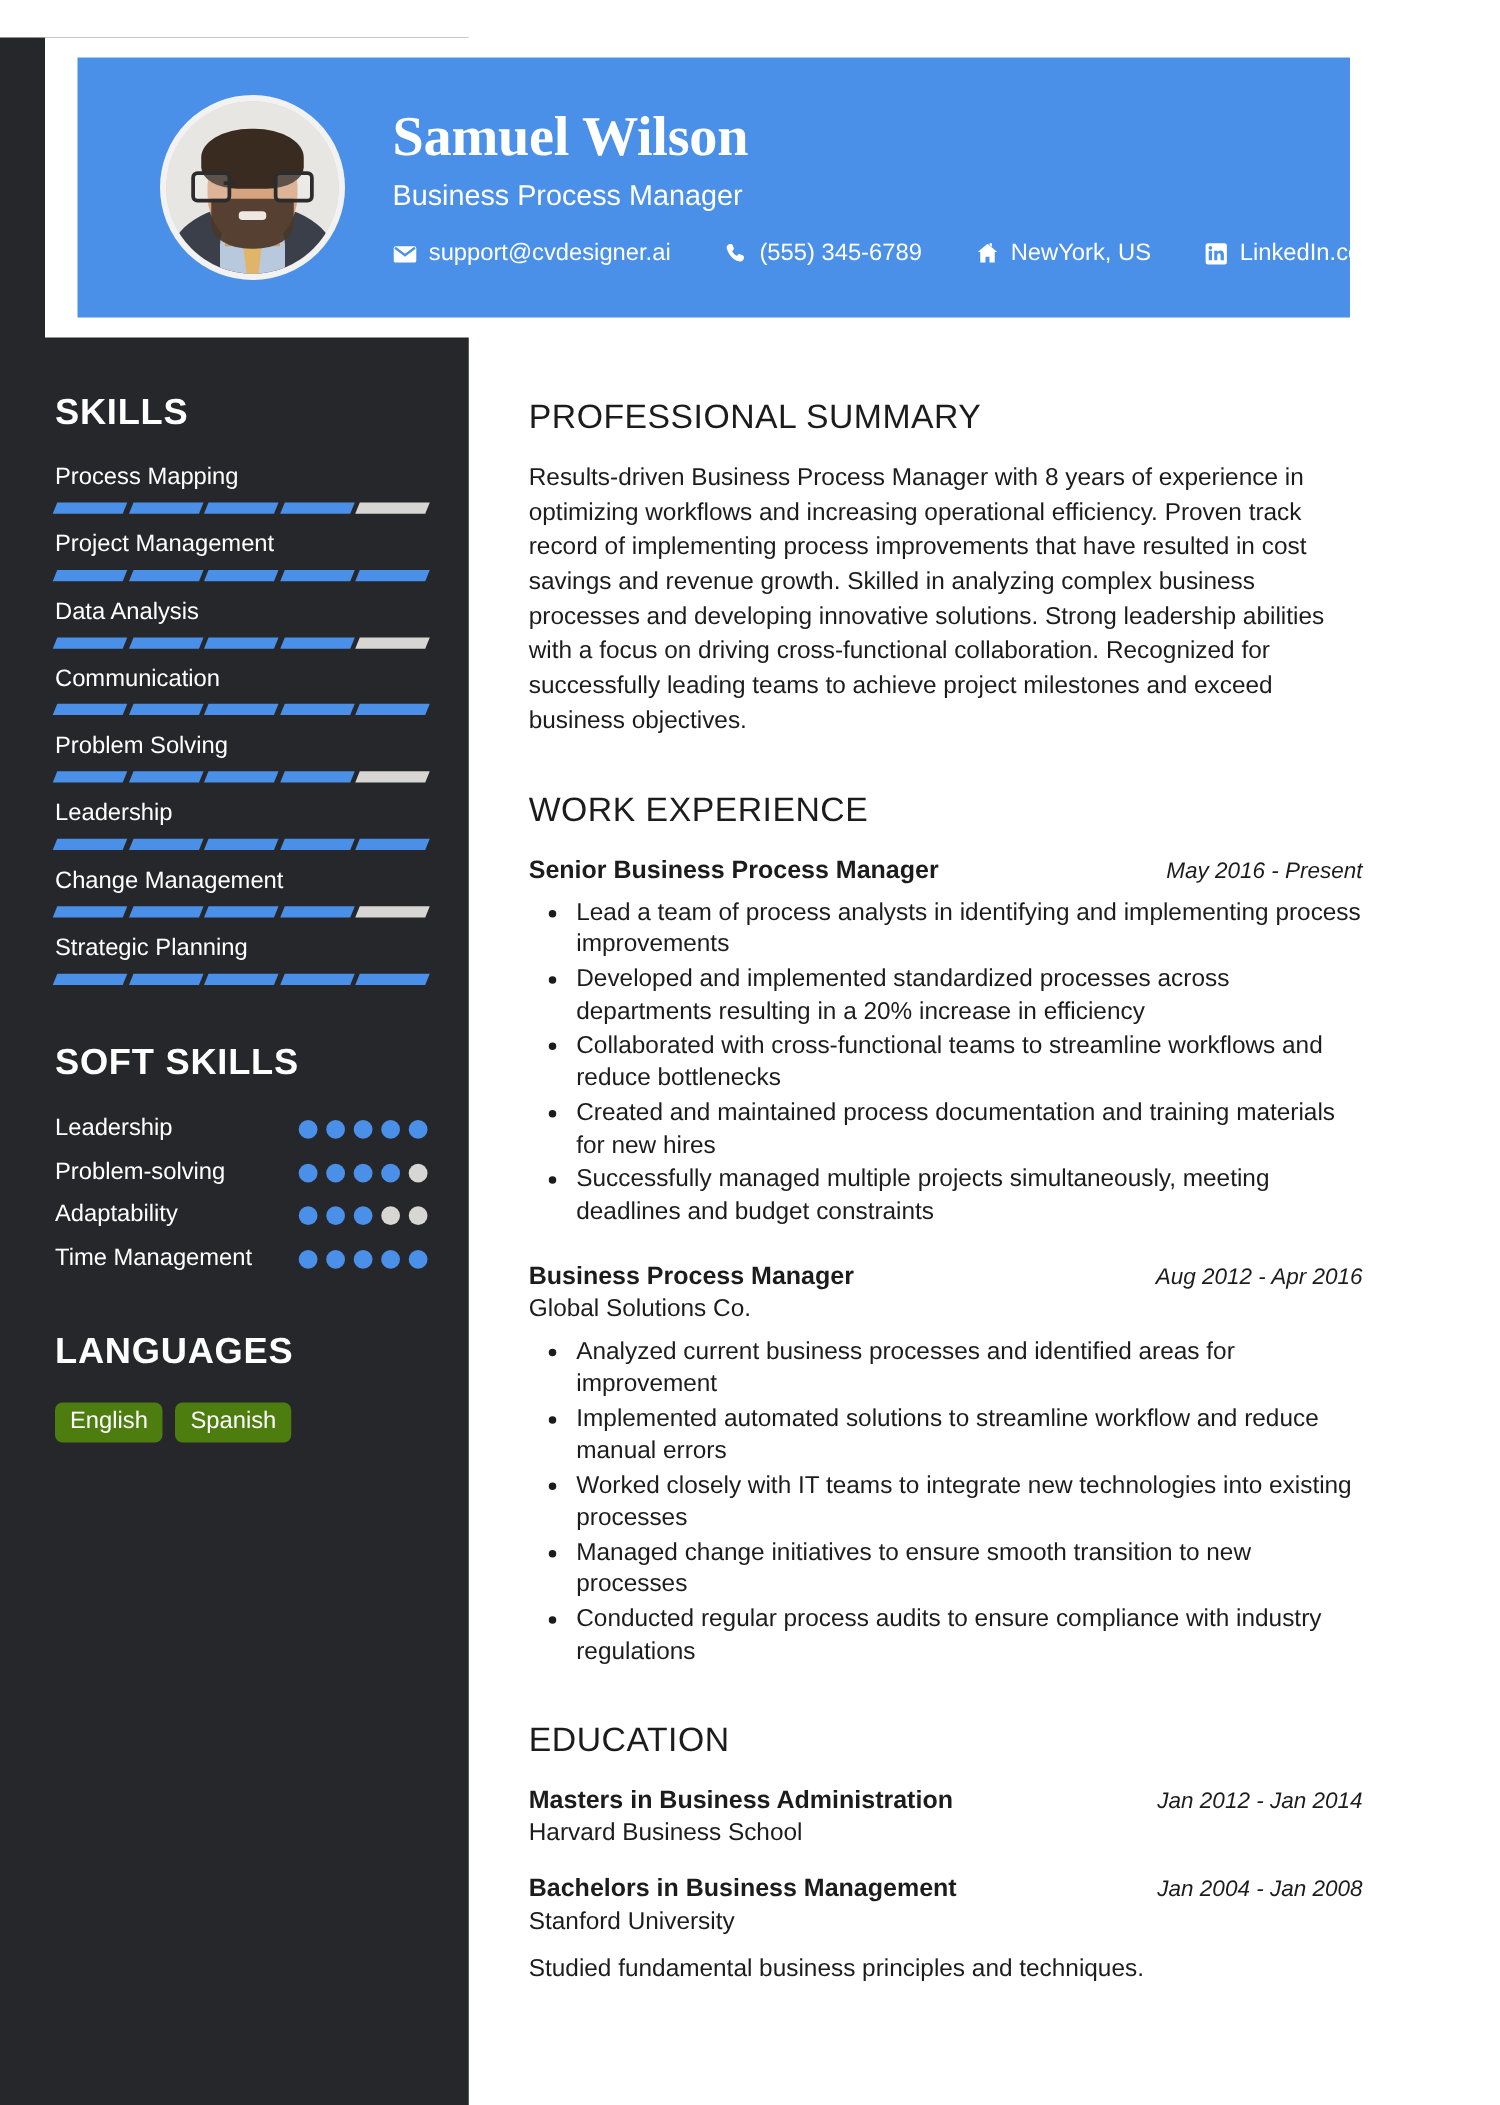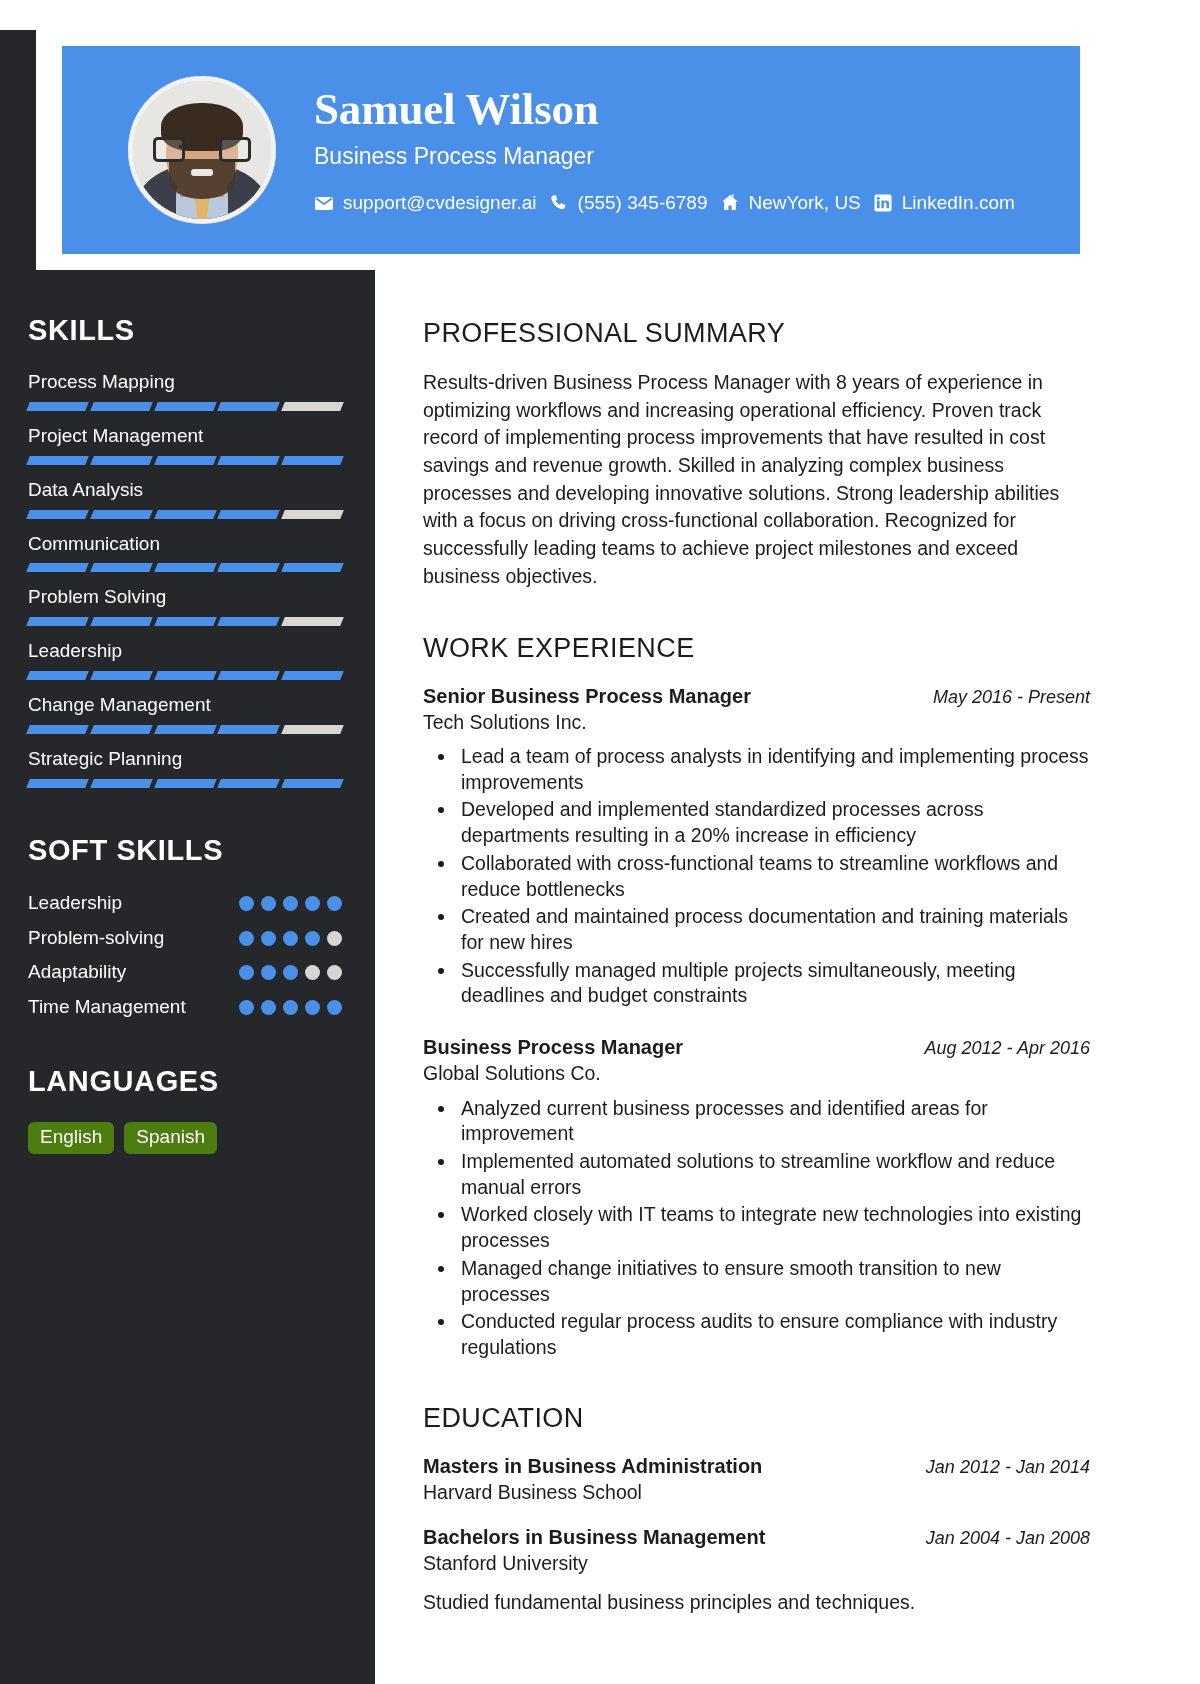--- a/index.html
+++ b/index.html
@@ -113,34 +113,34 @@
   }
   .role {
     font-size: 23px;
     font-weight: 400;
     margin: 0 0 22px 0;
     white-space: nowrap;
   }
   .contact-row {
     display: flex;
     align-items: center;
-    gap: 12px;
+    gap: 42px;
     font-size: 19px;
     white-space: nowrap;
   }
   .contact-item { display: flex; align-items: center; gap: 9px; }
   .contact-item svg { display: block; }
 
   
   .sidebar {
     position: absolute;
     left: 0;
     top: 282px;
     width: 390px;
-    padding: 34px 48px 40px 28px;
+    padding: 34px 48px 40px 44px;
     box-sizing: border-box;
     color: #ffffff;
     z-index: 2;
   }
   .side-title {
     font-size: 29px;
     font-weight: 700;
     letter-spacing: 0.6px;
     margin: 0 0 26px 0;
     line-height: 1;
@@ -476,21 +476,20 @@
     <div class="sec-title">PROFESSIONAL SUMMARY</div>
     <p class="summary">Results-driven Business Process Manager with 8 years of experience in optimizing workflows and increasing operational efficiency. Proven track record of implementing process improvements that have resulted in cost savings and revenue growth. Skilled in analyzing complex business processes and developing innovative solutions. Strong leadership abilities with a focus on driving cross-functional collaboration. Recognized for successfully leading teams to achieve project milestones and exceed business objectives.</p>
 
     <div class="sec-title gap">WORK EXPERIENCE</div>
     <div id="experience-list">
         <div class="entry">
           <div class="entry-head">
             <div class="entry-title">Senior Business Process Manager</div>
             <div class="entry-date">May 2016 - Present</div>
           </div>
-          <div class="entry-org">Tech Solutions Inc.</div>
           <ul class="bullets">
             <li>Lead a team of process analysts in identifying and implementing process improvements</li>
             <li>Developed and implemented standardized processes across departments resulting in a 20% increase in efficiency</li>
             <li>Collaborated with cross-functional teams to streamline workflows and reduce bottlenecks</li>
             <li>Created and maintained process documentation and training materials for new hires</li>
             <li>Successfully managed multiple projects simultaneously, meeting deadlines and budget constraints</li>
           </ul>
         </div>
         <div class="entry">
           <div class="entry-head">

